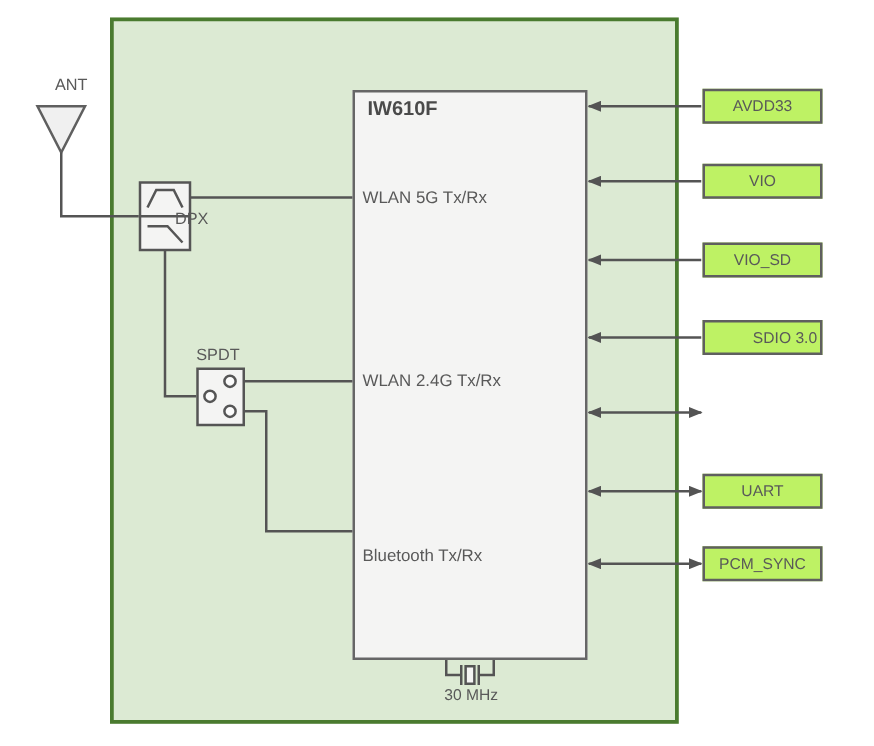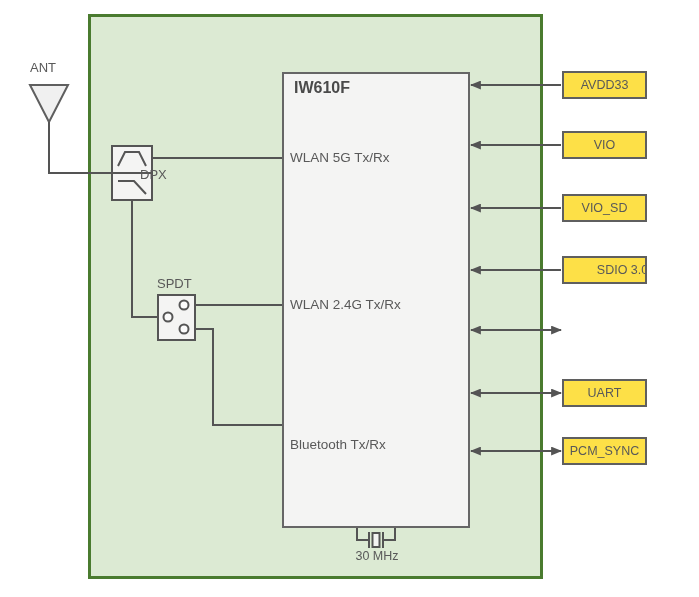--- a/index.html
+++ b/index.html
@@ -23,28 +23,28 @@
   }
   .chip-title{
     left:294px;top:79px;font-size:16px;font-weight:bold;color:#4a4a4a;z-index:3;
   }
   .port-label{font-size:13.5px;color:#595959;z-index:3;white-space:nowrap;}
   .port-wlan5g{left:290px;top:150px;}
   .port-wlan24g{left:290px;top:297px;}
   .port-bt{left:290px;top:437px;}
   
   .tag{font-size:13px;color:#595959;z-index:3;white-space:nowrap;}
-  .ant-label{left:30px;top:60px;width:40px;text-align:left;}
+  .ant-label{left:30px;top:60px;width:40px;text-align:right;}
   .dpx-label{left:140px;top:167px;}
   .spdt-label{left:157px;top:276px;}
   .crystal-label{left:340px;top:549px;width:74px;text-align:center;font-size:12.5px;}
   
   .if-box{
-    left:562px;width:85px;height:28px;
-    background:#fde047;border:2px solid #5f5f5f;
+    left:562px;width:96px;height:28px;
+    background:#bef264;border:2px solid #5f5f5f;
     display:flex;align-items:center;justify-content:center;
     font-size:12.5px;color:#595959;z-index:2;white-space:nowrap;overflow:hidden;
   }
   .if-0{top:71px;} .if-1{top:131px;} .if-2{top:194px;} .if-3{top:256px;padding-left:36px;}
   .if-4{top:316px;} .if-5{top:379px;} .if-6{top:437px;}
   
   .wires{left:0;top:0;width:699px;height:597px;z-index:1;pointer-events:none;}
 </style>
 </head>
 <body>

